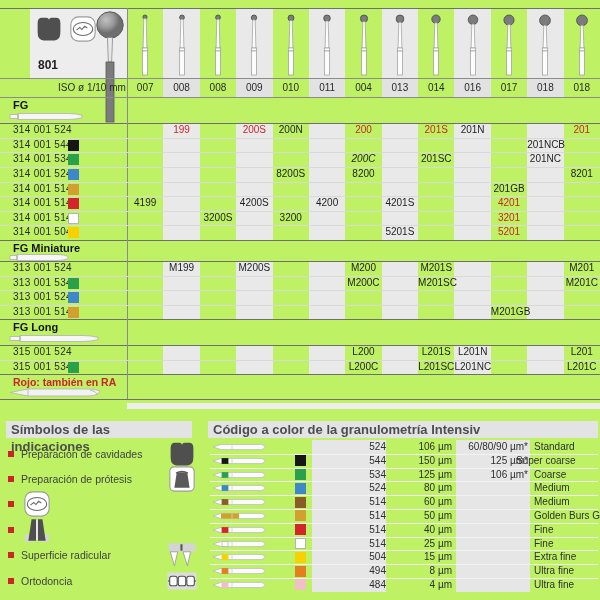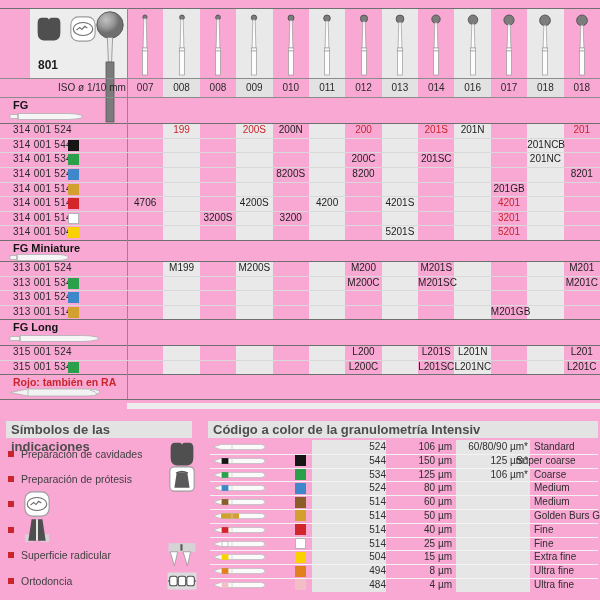--- a/index.html
+++ b/index.html
@@ -1,16 +1,16 @@
 <!DOCTYPE html>
 <html><head>
 <meta charset="utf-8">
 <style>
   html,body{margin:0;padding:0;background:#fff;}
-  .page{position:relative;width:600px;height:600px;background:#f9a8d4;
+  .page{position:relative;width:600px;height:600px;background:#bef264;
         font-family:"Liberation Sans","DejaVu Sans",sans-serif;overflow:hidden;}
   .abs{position:absolute;}
   .hline{position:absolute;height:1px;background:#8b8b8b;}
   .hline.dark{background:#6f6f6f;}
   .hline.light{background:#d9d9d9;height:1px;}
   .vline{position:absolute;width:1px;background:#8b8b8b;}
   .stripe{position:absolute;background:#e9e9e9;}
   .isobox{position:absolute;background:#e2e2e2;}
   .panel{position:absolute;background:#ededed;}
   .cell{position:absolute;font-size:10px;color:#1d1d1d;text-align:center;}
@@ -204,21 +204,21 @@
     <rect x="15.3" y="38" width="5.4" height="3" fill="#fdfdfd" stroke="#9a9a9a" stroke-width="0.7"></rect>
     <rect x="15.6" y="41" width="4.8" height="24" fill="#fdfdfd" stroke="#9a9a9a" stroke-width="0.7"></rect>
   </svg>
       </div>
       <div class="isoval" style="left: 127px; top: 78px; width: 36.3846px; height: 19px; line-height: 19px;">007</div>
       <div class="isoval" style="left: 163.385px; top: 78px; width: 36.3846px; height: 19px; line-height: 19px;">008</div>
       <div class="isoval" style="left: 199.769px; top: 78px; width: 36.3846px; height: 19px; line-height: 19px;">008</div>
       <div class="isoval" style="left: 236.154px; top: 78px; width: 36.3846px; height: 19px; line-height: 19px;">009</div>
       <div class="isoval" style="left: 272.538px; top: 78px; width: 36.3846px; height: 19px; line-height: 19px;">010</div>
       <div class="isoval" style="left: 308.923px; top: 78px; width: 36.3846px; height: 19px; line-height: 19px;">011</div>
-      <div class="isoval" style="left: 345.308px; top: 78px; width: 36.3846px; height: 19px; line-height: 19px;">012</div>
+      <div class="isoval" style="left: 345.308px; top: 78px; width: 36.3846px; height: 19px; line-height: 19px;">004</div>
       <div class="isoval" style="left: 381.692px; top: 78px; width: 36.3846px; height: 19px; line-height: 19px;">013</div>
       <div class="isoval" style="left: 418.077px; top: 78px; width: 36.3846px; height: 19px; line-height: 19px;">014</div>
       <div class="isoval" style="left: 454.462px; top: 78px; width: 36.3846px; height: 19px; line-height: 19px;">016</div>
       <div class="isoval" style="left: 490.846px; top: 78px; width: 36.3846px; height: 19px; line-height: 19px;">017</div>
       <div class="isoval" style="left: 527.231px; top: 78px; width: 36.3846px; height: 19px; line-height: 19px;">018</div>
       <div class="isoval" style="left: 563.615px; top: 78px; width: 36.3846px; height: 19px; line-height: 19px;">018</div>
       <div class="hline dark" style="top: 8px; left: 0px; width: 600px;"></div>
       <div class="hline " style="top: 78px; left: 0px; width: 600px;"></div>
       <div class="hline " style="top: 97px; left: 0px; width: 600px;"></div>
       <div class="hline dark" style="top: 123px; left: 0px; width: 600px;"></div>
@@ -245,37 +245,37 @@
       <div class="cell red" style="left: 418.077px; top: 123px; width: 36.3846px; height: 14.625px; line-height: 14.625px;">201S</div>
       <div class="cell" style="left: 454.462px; top: 123px; width: 36.3846px; height: 14.625px; line-height: 14.625px;">201N</div>
       <div class="cell red" style="left: 563.615px; top: 123px; width: 36.3846px; height: 14.625px; line-height: 14.625px;">201</div>
       <div class="hline light" style="top: 137.625px; left: 0px; width: 600px;"></div>
       <div class="codelabel" style="top: 137.625px; height: 14.625px; line-height: 14.625px;">314 001 544</div>
       <div class="sqr" style="top: 139.625px; background: rgb(22, 22, 22); border: 1px solid rgb(22, 22, 22); box-sizing: border-box;"></div>
       <div class="cell" style="left: 527.231px; top: 137.625px; width: 36.3846px; height: 14.625px; line-height: 14.625px;">201NCB</div>
       <div class="hline light" style="top: 152.25px; left: 0px; width: 600px;"></div>
       <div class="codelabel" style="top: 152.25px; height: 14.625px; line-height: 14.625px;">314 001 534</div>
       <div class="sqr" style="top: 154.25px; background: rgb(43, 160, 74); border: 1px solid rgb(43, 160, 74); box-sizing: border-box;"></div>
-      <div class="cell" style="left: 345.308px; top: 152.25px; width: 36.3846px; height: 14.625px; line-height: 14.625px;">200C</div>
+      <div class="cell" style="left: 345.308px; top: 152.25px; width: 36.3846px; height: 14.625px; line-height: 14.625px; font-style: italic;">200C</div>
       <div class="cell" style="left: 418.077px; top: 152.25px; width: 36.3846px; height: 14.625px; line-height: 14.625px;">201SC</div>
       <div class="cell" style="left: 527.231px; top: 152.25px; width: 36.3846px; height: 14.625px; line-height: 14.625px;">201NC</div>
       <div class="hline light" style="top: 166.875px; left: 0px; width: 600px;"></div>
       <div class="codelabel" style="top: 166.875px; height: 14.625px; line-height: 14.625px;">314 001 524</div>
       <div class="sqr" style="top: 168.875px; background: rgb(62, 135, 200); border: 1px solid rgb(62, 135, 200); box-sizing: border-box;"></div>
       <div class="cell" style="left: 272.538px; top: 166.875px; width: 36.3846px; height: 14.625px; line-height: 14.625px;">8200S</div>
       <div class="cell" style="left: 345.308px; top: 166.875px; width: 36.3846px; height: 14.625px; line-height: 14.625px;">8200</div>
       <div class="cell" style="left: 563.615px; top: 166.875px; width: 36.3846px; height: 14.625px; line-height: 14.625px;">8201</div>
       <div class="hline light" style="top: 181.5px; left: 0px; width: 600px;"></div>
       <div class="codelabel" style="top: 181.5px; height: 14.625px; line-height: 14.625px;">314 001 514</div>
       <div class="sqr" style="top: 183.5px; background: rgb(210, 160, 47); border: 1px solid rgb(210, 160, 47); box-sizing: border-box;"></div>
       <div class="cell" style="left: 490.846px; top: 181.5px; width: 36.3846px; height: 14.625px; line-height: 14.625px;">201GB</div>
       <div class="hline light" style="top: 196.125px; left: 0px; width: 600px;"></div>
       <div class="codelabel" style="top: 196.125px; height: 14.625px; line-height: 14.625px;">314 001 514</div>
       <div class="sqr" style="top: 198.125px; background: rgb(210, 38, 44); border: 1px solid rgb(210, 38, 44); box-sizing: border-box;"></div>
-      <div class="cell" style="left: 127px; top: 196.125px; width: 36.3846px; height: 14.625px; line-height: 14.625px;">4706</div>
+      <div class="cell" style="left: 127px; top: 196.125px; width: 36.3846px; height: 14.625px; line-height: 14.625px;">4199</div>
       <div class="cell" style="left: 236.154px; top: 196.125px; width: 36.3846px; height: 14.625px; line-height: 14.625px;">4200S</div>
       <div class="cell" style="left: 308.923px; top: 196.125px; width: 36.3846px; height: 14.625px; line-height: 14.625px;">4200</div>
       <div class="cell" style="left: 381.692px; top: 196.125px; width: 36.3846px; height: 14.625px; line-height: 14.625px;">4201S</div>
       <div class="cell red" style="left: 490.846px; top: 196.125px; width: 36.3846px; height: 14.625px; line-height: 14.625px;">4201</div>
       <div class="hline light" style="top: 210.75px; left: 0px; width: 600px;"></div>
       <div class="codelabel" style="top: 210.75px; height: 14.625px; line-height: 14.625px;">314 001 514</div>
       <div class="sqr" style="top: 212.75px; background: rgb(255, 255, 255); border: 1px solid rgb(181, 181, 181); box-sizing: border-box;"></div>
       <div class="cell" style="left: 199.769px; top: 210.75px; width: 36.3846px; height: 14.625px; line-height: 14.625px;">3200S</div>
       <div class="cell" style="left: 272.538px; top: 210.75px; width: 36.3846px; height: 14.625px; line-height: 14.625px;">3200</div>
       <div class="cell red" style="left: 490.846px; top: 210.75px; width: 36.3846px; height: 14.625px; line-height: 14.625px;">3201</div>

